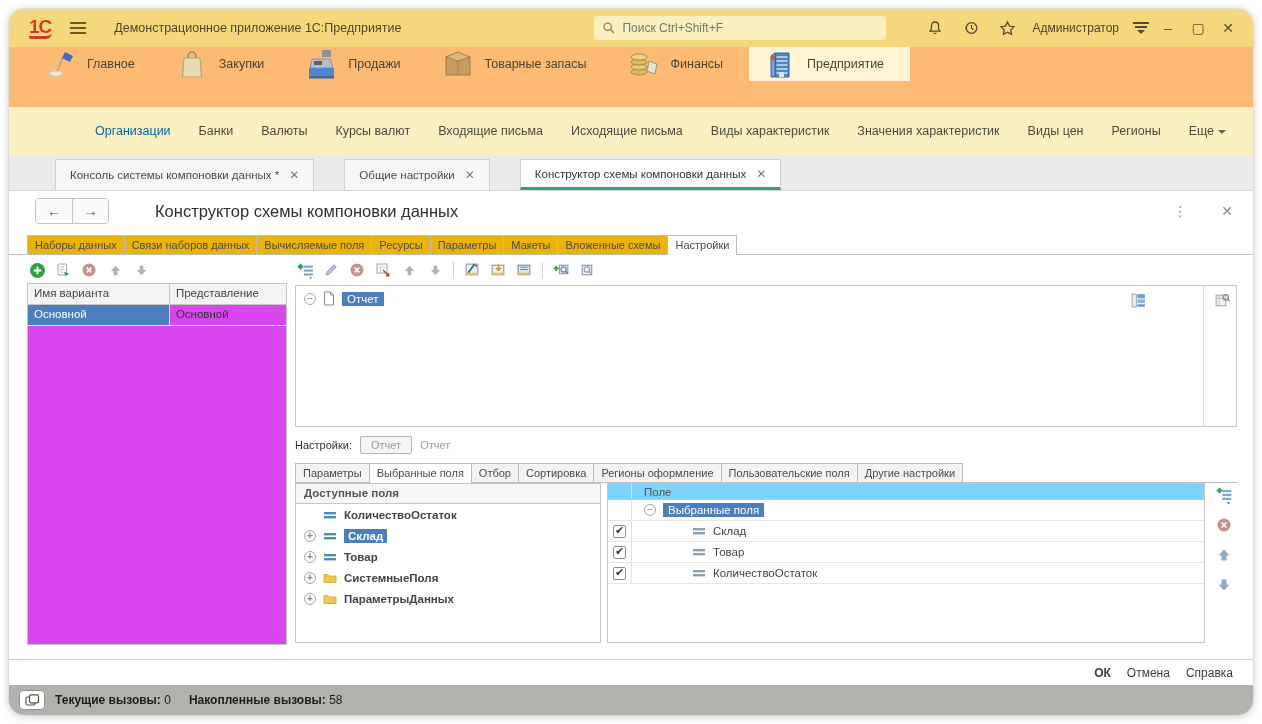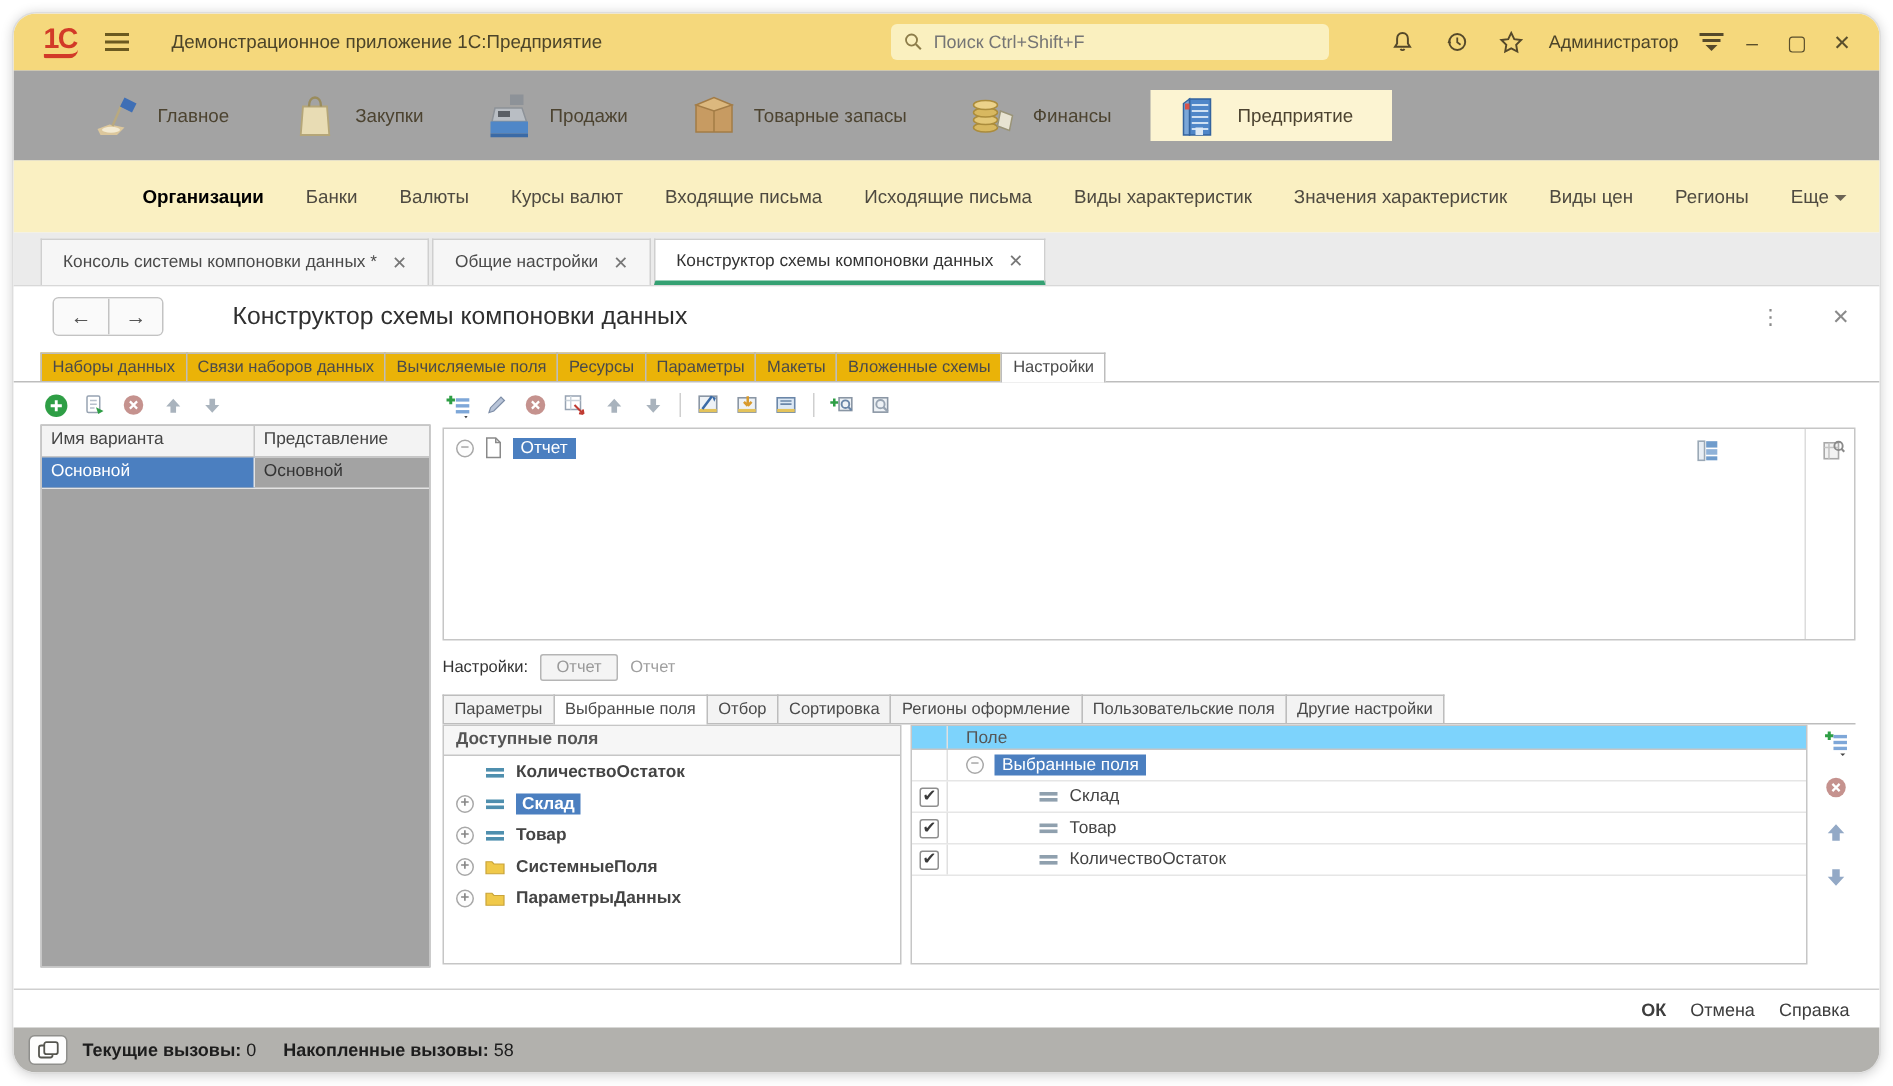--- a/index.html
+++ b/index.html
@@ -18,36 +18,36 @@
   .searchbox input { border:none; outline:none; background:transparent; font-size:12px; color:#8d7d4a; width:100%; font-family:inherit; }
   .tb-ico { width:26px; height:26px; display:inline-flex; align-items:center; justify-content:center; margin-left:10px; cursor:pointer; color:#55492a; }
   .username { font-size:12px; color:#4c4429; margin-left:12px; }
   .usermenu { margin-left:14px; display:inline-flex; flex-direction:column; align-items:center; gap:2px; cursor:pointer; }
   .usermenu i { display:block; height:2px; background:#55492a; }
   .usermenu i.l1{width:16px}.usermenu i.l2{width:12px}
   .usermenu .caret { width:0;height:0;border-left:4px solid transparent;border-right:4px solid transparent;border-top:4px solid #55492a; }
   .winbtn { font-size:14px; color:#5a4f2c; width:22px; text-align:center; margin-left:8px; cursor:pointer; }
 
   
-  .ribbon { height:60px; background:#a3a3a3; display:flex; align-items:center; flex:0 0 auto; padding-left:38px; }
+  .ribbon { height:60px; background:#fdba74; display:flex; align-items:flex-start; flex:0 0 auto; padding-left:20px; }
   .section { display:flex; align-items:center; gap:10px; padding:0 26px 0 14px; cursor:pointer; }
   .section.active { background:#fcf4d2; }
   .section .slabel { font-size:12.5px; color:#4c4330; }
   .section svg { width:34px; height:34px; }
 
   
   .menubar { height:48px; background:#faf0c2; display:flex; align-items:center; gap:28px; padding:0 30px 0 86px; flex:0 0 auto; }
   .mlink { font-size:12.5px; color:#4e4a40; cursor:pointer; white-space:nowrap; }
-  .mlink.first { font-weight:bold; color:#000000; }
+  .mlink.first { font-weight:normal; color:#0369a1; }
   .mcaret { display:inline-block; width:0;height:0;border-left:4px solid transparent;border-right:4px solid transparent;border-top:4px solid #6b6455; margin-left:4px; vertical-align:middle; }
 
   
   .mditabs { height:36px; background:#ebebeb; display:flex; align-items:stretch; padding-left:18px; flex:0 0 auto; border-bottom:1px solid #d8d8d8; }
   .mtab { display:flex; align-items:center; gap:10px; padding:0 14px; font-size:11.5px; color:#4a4a4a;
-          border:1px solid #cfcfcf; border-bottom:none; background:#f6f6f6; margin-right:2px; margin-top:4px; cursor:pointer; position:relative; }
+          border:1px solid #cfcfcf; border-bottom:none; background:#f6f6f6; margin-right:2px; margin-top:4px; cursor:pointer; position:relative;margin-left:28px; }
   .mtab.active { background:#ffffff; border-bottom:3px solid #35a173; color:#333; }
   .mtab .x { color:#777; font-size:12px; cursor:pointer; }
 
   
   .form { flex:1; background:#ffffff; display:flex; flex-direction:column; min-height:0; }
   .formhead { height:40px; display:flex; align-items:center; padding:0 20px 0 26px; flex:0 0 auto; }
   .navbtns { display:flex; border:1px solid #c3c3c3; border-radius:4px; overflow:hidden; }
   .navbtn { width:36px; height:24px; display:flex; align-items:center; justify-content:center; font-size:14px; color:#555; background:#fafafa; cursor:pointer; }
   .navbtn + .navbtn { border-left:1px solid #c3c3c3; }
   .ftitle { margin-left:46px; font-size:16.5px; color:#2f2f2f; }
@@ -58,21 +58,21 @@
   .ftab { font-size:11px; color:#4a4a4a; border:1px solid #bdbdbd; border-bottom:none; background:#eab308; padding:3px 7px 3px; margin-right:-1px; cursor:pointer; position:relative; }
   .ftab.active { background:#fff; padding-bottom:4px; margin-bottom:-1px; z-index:2; }
 
   .content { flex:1; position:relative; min-height:0; }
 
   
   .vpanel { position:absolute; left:18px; top:2px; bottom:14px; width:260px; display:flex; flex-direction:column; }
   .toolbar { height:26px; display:flex; align-items:center; gap:6px; flex:0 0 auto; }
   .ti { width:20px; height:20px; display:inline-flex; align-items:center; justify-content:center; cursor:pointer; }
   .tsep { width:1px; height:16px; background:#cfcfcf; margin:0 2px; }
-  .vtable { flex:1; border:1px solid #c6c6c6; background:#a3a3a3; }
+  .vtable { flex:1; border:1px solid #c6c6c6; background:#d946ef; }
   .vhead { display:flex; height:21px; background:#f3f3f3; border-bottom:1px solid #c6c6c6; }
   .vhead .c1 { width:55%; border-right:1px solid #c6c6c6; }
   .vhead div, .vrow div { font-size:11.5px; color:#444; padding:3px 6px; }
   .vrow { display:flex; height:21px; border-bottom:1px solid #e3e3e3; }
   .vrow .c1 { width:55%; border-right:1px solid #e3e3e3; background:#4b7fc0; color:#fff; }
   .vrow .c2 { color:#333; }
 
   
   .rregion { position:absolute; left:286px; right:16px; top:2px; bottom:14px; display:flex; flex-direction:column; }
   .streebox { height:142px; border:1px solid #c6c6c6; background:#fff; margin-top:2px; position:relative; flex:0 0 auto; }

